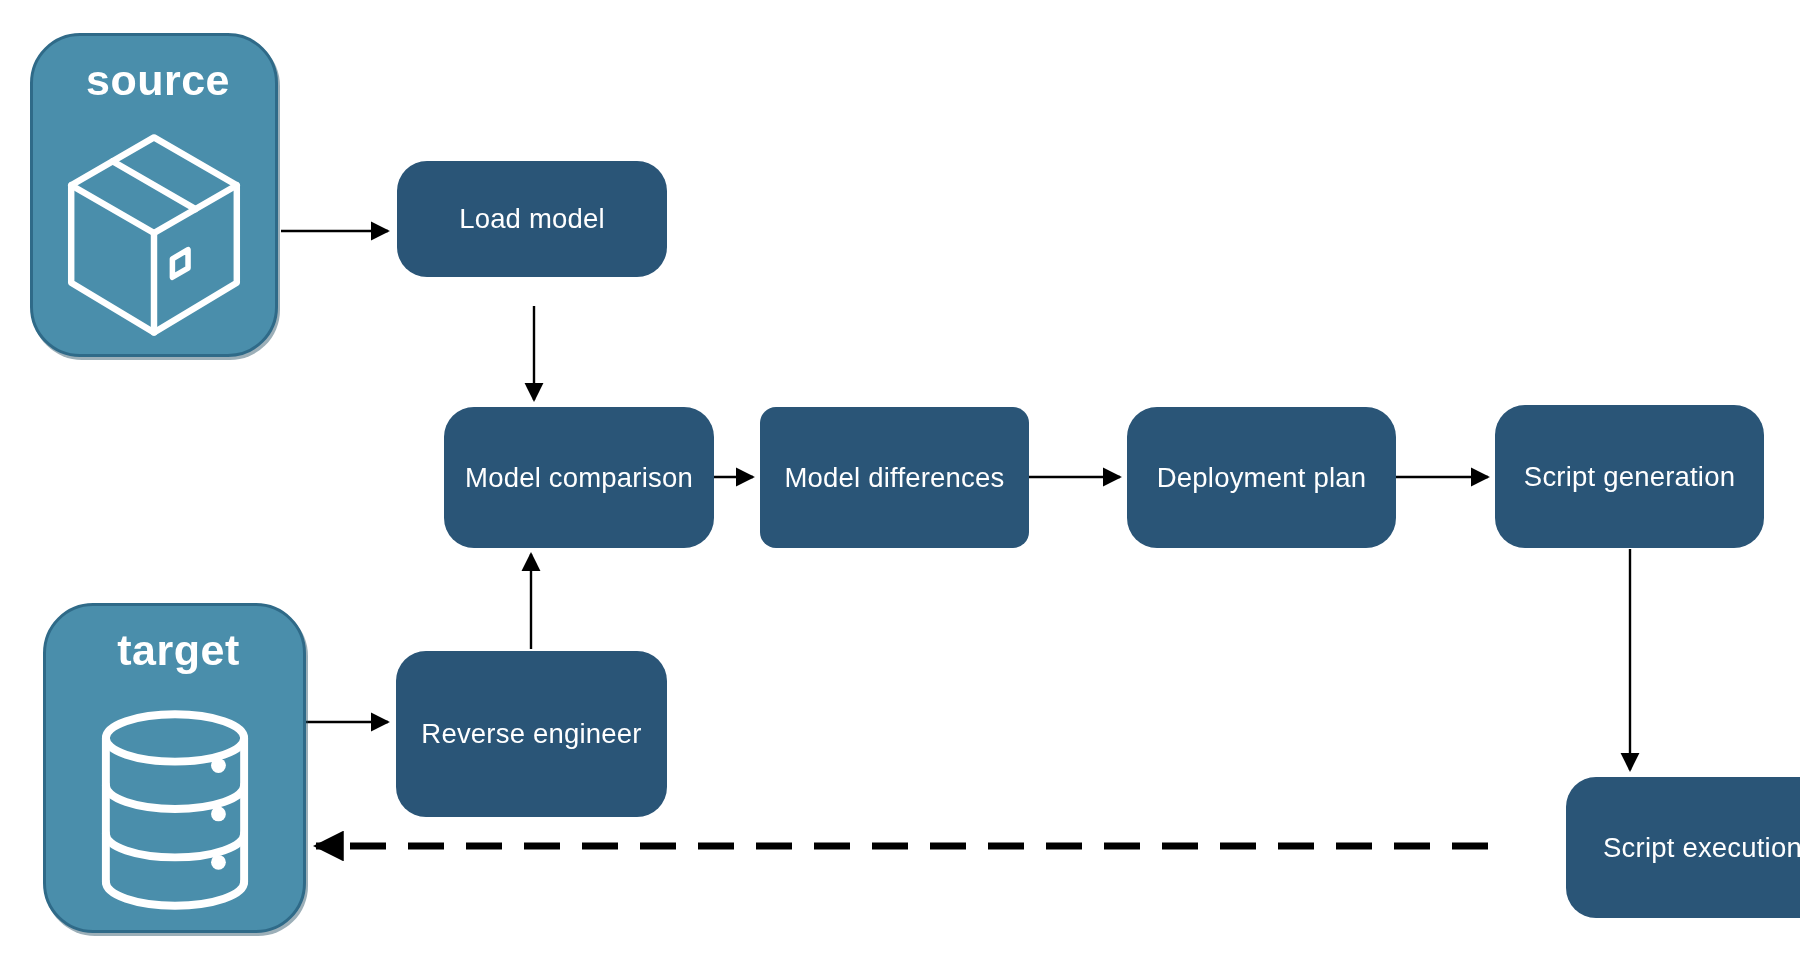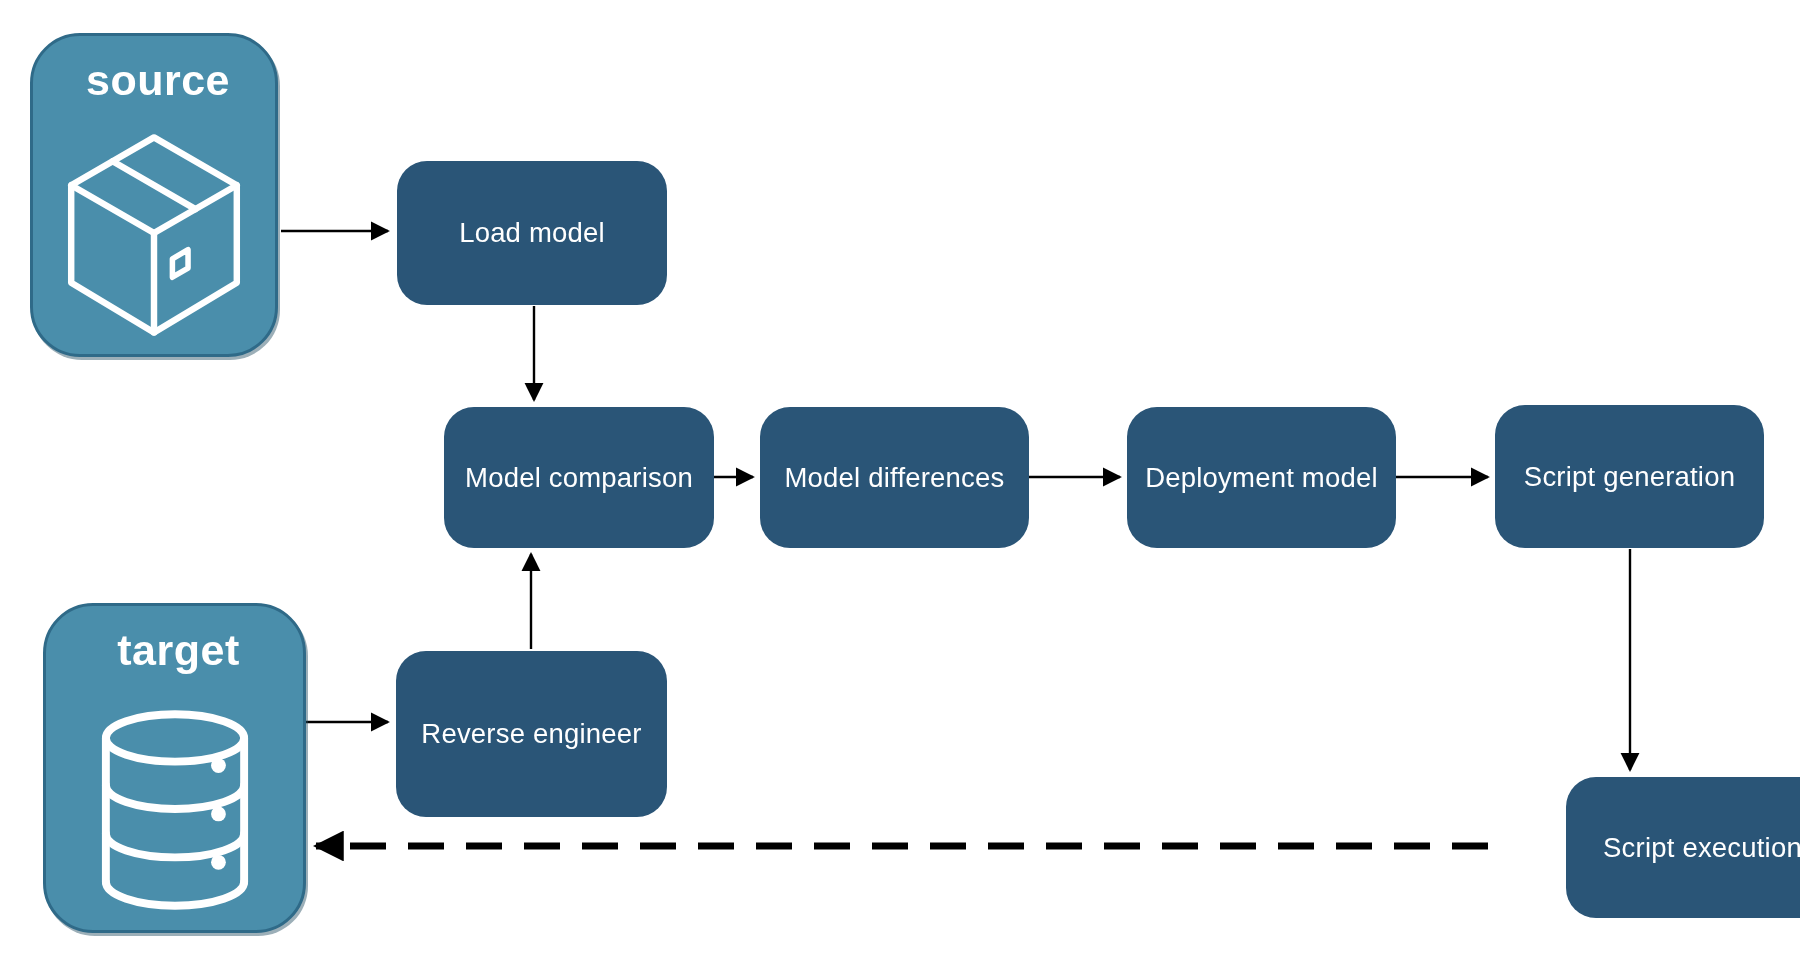--- a/index.html
+++ b/index.html
@@ -77,34 +77,34 @@
       <path class="icon-stroke" stroke-width="8" d="M150,32 L150,178"></path>
       <path class="icon-stroke" stroke-width="8" d="M10,178 A70,24 0 0 0 150,178"></path>
       <path class="icon-stroke" stroke-width="8" d="M10,80 A70,24 0 0 0 150,80"></path>
       <path class="icon-stroke" stroke-width="8" d="M10,129 A70,24 0 0 0 150,129"></path>
       <circle cx="124" cy="60" r="7.5" fill="#ffffff"></circle>
       <circle cx="124" cy="109" r="7.5" fill="#ffffff"></circle>
       <circle cx="124" cy="158" r="7.5" fill="#ffffff"></circle>
     </svg>
   </div>
 
-  <div class="node" style="left:397px;top:161px;width:270px;height:144px;">
+  <div class="node" style="left:397px;top:161px;width:270px;height:116px;">
     <span>Load model</span>
   </div>
 
   <div class="node" style="left:397px;top:407px;width:270px;height:141px;margin-left:47px;">
     <span>Model comparison</span>
   </div>
 
-  <div class="node" style="left:760px;top:407px;width:269px;height:141px;">
+  <div class="node" style="left:760px;top:407px;width:269px;height:141px;border-radius:16px;">
     <span>Model differences</span>
   </div>
 
   <div class="node" style="left:1127px;top:407px;width:269px;height:141px;">
-    <span>Deployment model</span>
+    <span>Deployment plan</span>
   </div>
 
   <div class="node" style="left:1495px;top:405px;width:269px;height:143px;text-align:right;">
     <span>Script generation</span>
   </div>
 
   <div class="node" style="left:396px;top:651px;width:271px;height:166px;">
     <span>Reverse engineer</span>
   </div>
 

